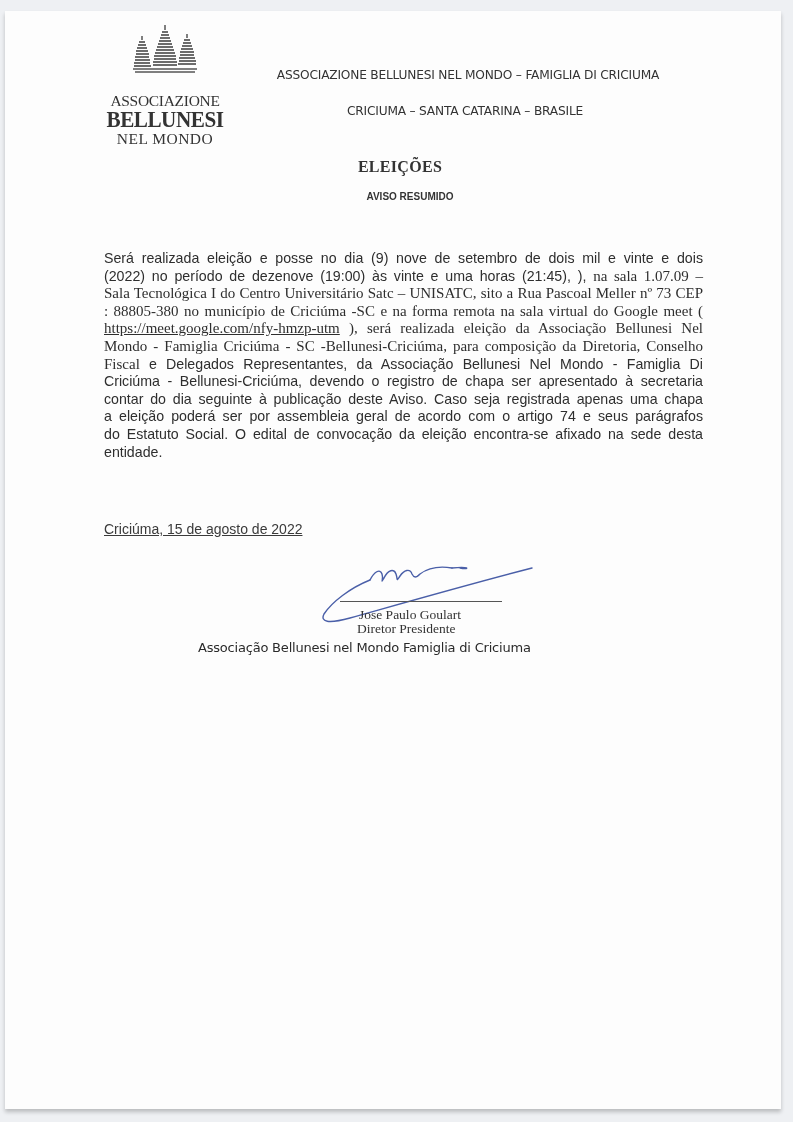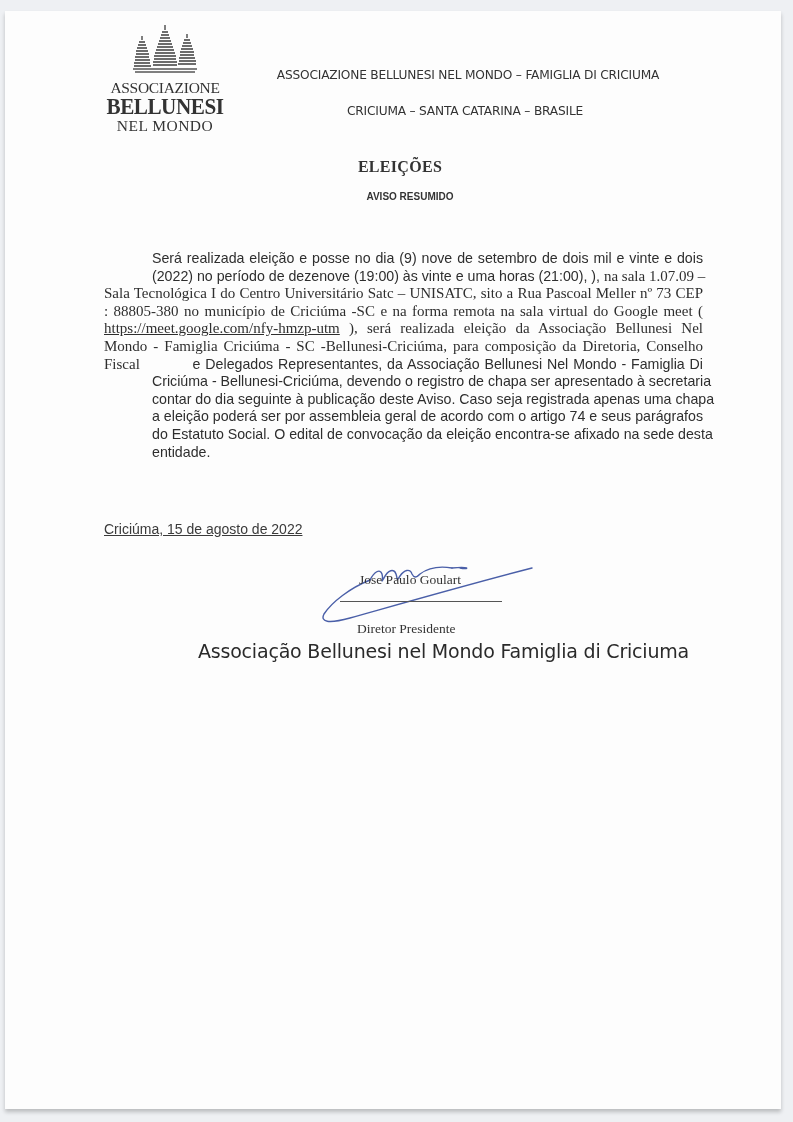--- a/index.html
+++ b/index.html
@@ -20,21 +20,21 @@
   }
   .logo {
     position: absolute;
     left: 100px; top: 24px;
     width: 130px; height: 120px;
     text-align: center;
     font-family: "Liberation Serif", serif;
     color: #333;
   }
   .logo svg { display: block; margin: 0 auto; }
-  .logo .l1 { font-size: 15.5px; letter-spacing: -0.3px; line-height: 16px; margin-top: 4px; }
+  .logo .l1 { font-size: 15.5px; letter-spacing: -0.3px; line-height: 16px; margin-top: 17px; }
   .logo .l2 { font-size: 23px; font-weight: bold; line-height: 22px; letter-spacing: -0.5px; transform: scaleX(0.92); }
   .logo .l3 { font-size: 15.5px; line-height: 16px; letter-spacing: 0.5px; }
   .hdr {
     position: absolute; left: 230px; width: 500px; text-align: center;
     font-family: "DejaVu Sans", sans-serif; font-size: 12.2px; color: #333;
     letter-spacing: -0.2px;
   }
   .hdr1 { top: 68px; left: 243px; width: 450px; }
   .hdr2 { top: 104px; left: 240px; width: 450px; }
   .title {
@@ -48,44 +48,44 @@
   }
   .body {
     position: absolute; left: 104px; top: 250px; width: 599px;
   }
   .line {
     height: 17.6px; line-height: 17.6px; white-space: nowrap;
     text-align: justify; text-align-last: justify;
     font-size: 14.2px; color: #2e2e2e;
   }
   .line.last { text-align-last: left; }
-  .seg.sans { font-family: "Liberation Sans", sans-serif; margin-left: 48px; }
+  .seg.sans { font-family: "Liberation Sans", sans-serif; }
   .seg.serif { font-family: "Liberation Serif", serif; font-size: 15px; }
   .seg.link { text-decoration: underline; }
   .date {
     position: absolute; left: 104px; top: 521px;
     font-size: 14px; color: #3a3a3a; text-decoration: underline;
   }
   .sig {
     position: absolute; left: 310px; top: 558px; width: 230px; height: 70px;
   }
   .sig-line {
     position: absolute; left: 340px; top: 601px; width: 162px; height: 1px; background: #555;
   }
   .signame {
-    position: absolute; left: 359px; top: 572px;
+    position: absolute; left: 359px; top: 607px;
     font-family: "Liberation Serif", serif; font-size: 13.5px; color: #333;
   }
   .sigrole {
     position: absolute; left: 357px; top: 621px;
     font-family: "Liberation Serif", serif; font-size: 13.5px; color: #333;
   }
   .footer-org {
     position: absolute; left: 198px; top: 640px;
-    font-family: "DejaVu Sans", sans-serif; font-size: 19px; color: #2a2a2a;
+    font-family: "DejaVu Sans", sans-serif; font-size: 13px; color: #2a2a2a;
     letter-spacing: -0.2px;
   }
 </style>
 </head>
 <body>
 
 <div class="sheet"></div>
 
 <div class="logo">
   <svg width="66" height="52" viewBox="0 0 66 52">
@@ -105,21 +105,21 @@
 </div>
 
 <div class="hdr hdr1">ASSOCIAZIONE BELLUNESI NEL MONDO – FAMIGLIA DI CRICIUMA</div>
 <div class="hdr hdr2">CRICIUMA – SANTA CATARINA – BRASILE</div>
 
 <div class="title">ELEIÇÕES</div>
 <div class="subtitle">AVISO RESUMIDO</div>
 
 <div class="body" id="body">
     <div class="line"><span class="seg sans">Será realizada eleição e posse no dia (9) nove de setembro de dois mil e vinte e dois</span></div>
-    <div class="line"><span class="seg sans">(2022) no período de dezenove (19:00) às vinte e uma horas (21:00), ), </span><span class="seg serif">na sala 1.07.09 –</span></div>
+    <div class="line"><span class="seg sans">(2022) no período de dezenove (19:00) às vinte e uma horas (21:45), ), </span><span class="seg serif">na sala 1.07.09 –</span></div>
     <div class="line"><span class="seg serif">Sala Tecnológica I do Centro Universitário Satc – UNISATC, sito a Rua Pascoal Meller nº 73 CEP</span></div>
     <div class="line"><span class="seg serif">: 88805-380 no município de Criciúma -SC e na forma remota na sala virtual do Google meet (</span></div>
     <div class="line"><span class="seg serif link">https://meet.google.com/nfy-hmzp-utm</span><span class="seg serif"> ), será realizada eleição da Associação Bellunesi Nel</span></div>
     <div class="line"><span class="seg serif">Mondo - Famiglia Criciúma - SC -Bellunesi-Criciúma, para composição da Diretoria, Conselho</span></div>
     <div class="line"><span class="seg serif">Fiscal </span><span class="seg sans">e Delegados Representantes, da Associação Bellunesi Nel Mondo - Famiglia Di</span></div>
     <div class="line"><span class="seg sans">Criciúma - Bellunesi-Criciúma, devendo o registro de chapa ser apresentado à secretaria</span></div>
     <div class="line"><span class="seg sans">contar do dia seguinte à publicação deste Aviso. Caso seja registrada apenas uma chapa</span></div>
     <div class="line"><span class="seg sans">a eleição poderá ser por assembleia geral de acordo com o artigo 74 e seus parágrafos</span></div>
     <div class="line"><span class="seg sans">do Estatuto Social. O edital de convocação da eleição encontra-se afixado na sede desta</span></div>
     <div class="line last"><span class="seg sans">entidade.</span></div>

